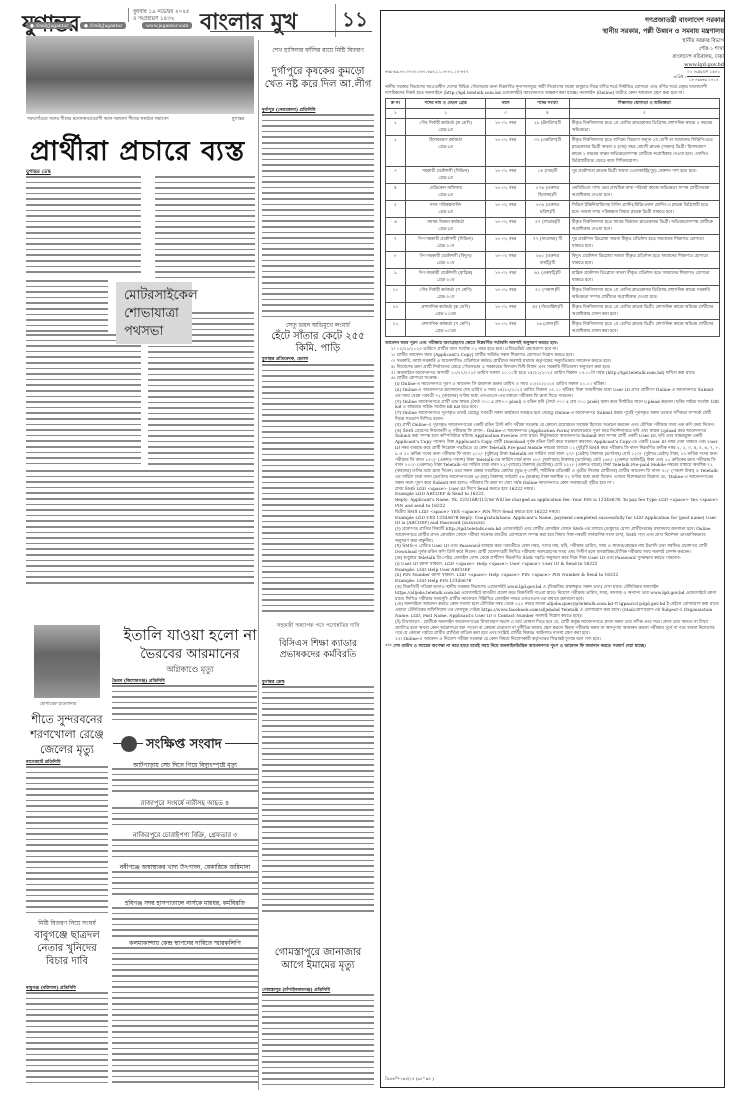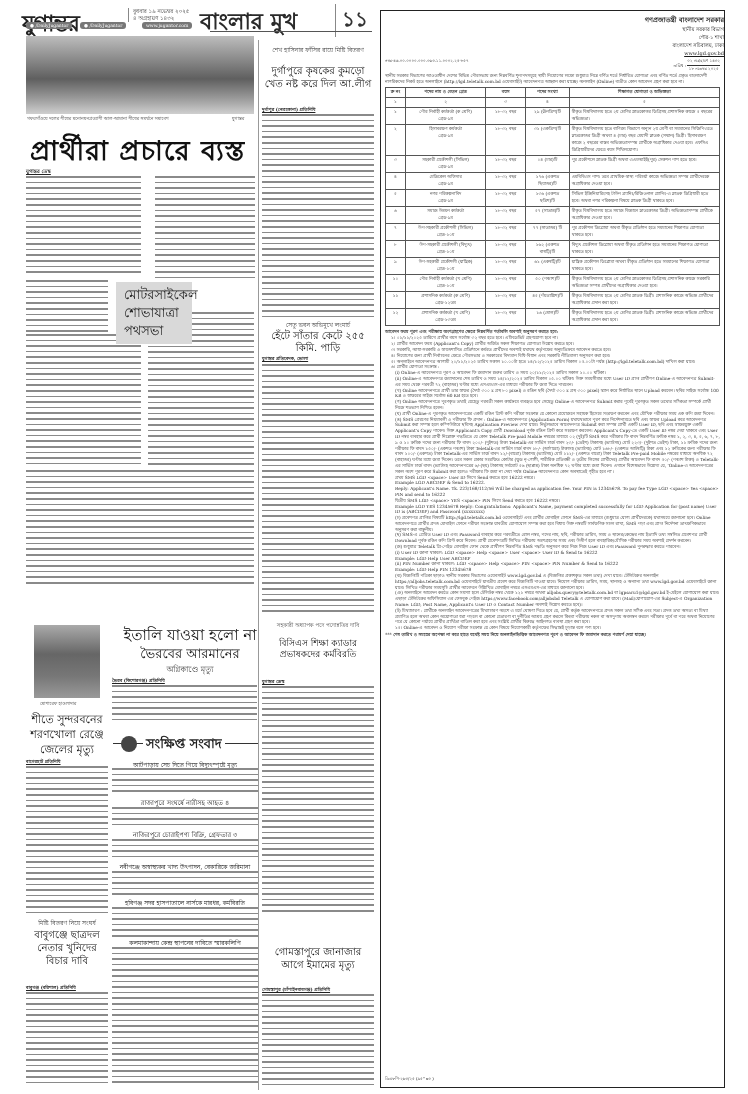--- a/index.html
+++ b/index.html
@@ -115,20 +115,21 @@
 <div class="abs h2" style="left:262px;top:638px;width:112px;font-size:9px;line-height:11px;">বিসিএস শিক্ষা ক্যাডার প্রভাষকদের কর্মবিরতি</div>
 <div class="abs byline" style="left:262px;top:679px;font-size:4.5px;">যুগান্তর ডেস্ক</div>
 <div class="abs textblock" style="left:262px;top:686px;width:112px;height:230px;"></div>
 
 <div class="abs h2" style="left:262px;top:945px;width:112px;font-size:10px;line-height:13px;">গোমস্তাপুরে জানাজার আগে ইমামের মৃত্যু</div>
 <div class="abs byline" style="left:262px;top:987px;font-size:4.5px;">গোমস্তাপুর (চাঁপাইনবাবগঞ্জ) প্রতিনিধি</div>
 <div class="abs textblock" style="left:262px;top:994px;width:112px;height:94px;"></div>
 
 <div class="abs notice">
   <div class="c" style="margin-top:4px;font-size:6.5px;font-weight:bold;">গণপ্রজাতন্ত্রী বাংলাদেশ সরকার</div>
+  <div class="c" style="font-size:6.5px;font-weight:bold;">স্থানীয় সরকার, পল্লী উন্নয়ন ও সমবায় মন্ত্রণালয়</div>
   <div class="c" style="font-size:5px;">স্থানীয় সরকার বিভাগ</div>
   <div class="c" style="font-size:5px;">পৌর-১ শাখা</div>
   <div class="c" style="font-size:5px;">বাংলাদেশ সচিবালয়, ঢাকা</div>
   <div class="c" style="font-size:5px;text-decoration:underline;">www.lgd.gov.bd</div>
   <div style="display:flex;justify-content:space-between;padding:0 4px;font-size:4px;margin-top:2px;">
     <span>নম্বর-৪৬.০০.০০০০.০০০.০৬৩.১১.০০০২.২৫-৮৫৭</span>
     <span>
       <span>তারিখ :</span>
       <span style="display:inline-block;text-align:center;vertical-align:middle;">
         <span style="display:block;border-bottom:0.5px solid #333;">০২ অগ্রহায়ণ ১৪৩২</span>

